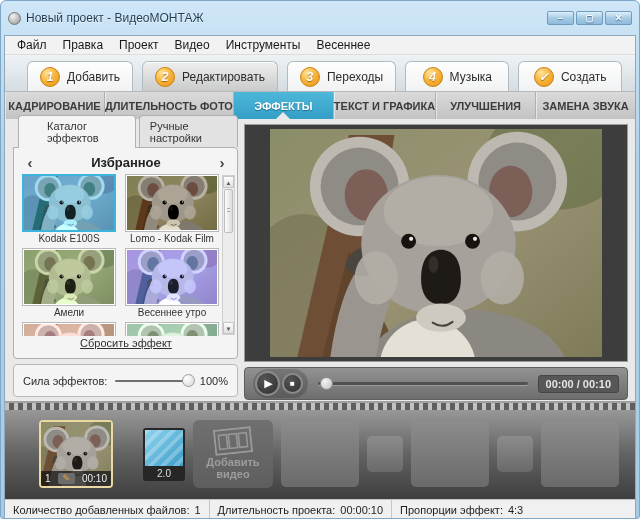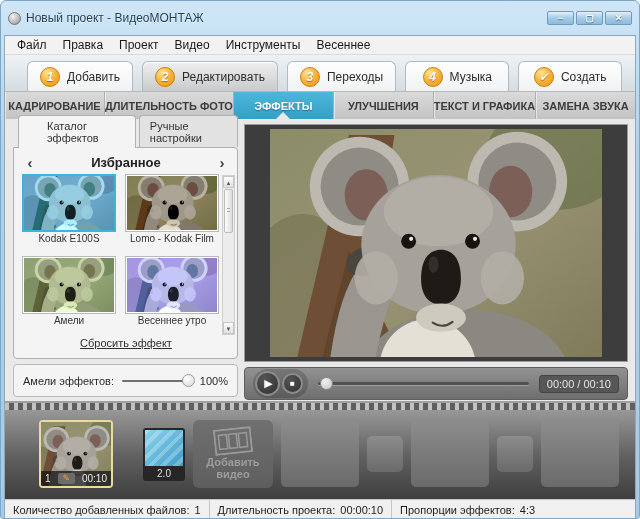--- a/index.html
+++ b/index.html
@@ -55,21 +55,21 @@
   .left-tabs { height:23px; display:flex; gap:3px; align-items:flex-end; padding-left:5px; }
   .panel-tab { border:1px solid #b0b0b0; border-bottom:none; border-radius:4px 4px 0 0;
     font-size:11px; color:#333; padding:4px 10px 3px; background:#e2e2e2; cursor:pointer; position:relative; top:0; }
   .panel-tab.active { background:#f4f4f4; z-index:2; padding-bottom:4px; margin-bottom:-1px;padding-left:28px; }
   .panel-body { height:212px; border:1px solid #b0b0b0; border-radius:0 4px 4px 4px;
     background:#f4f4f4; position:relative; padding:3px 4px 0 5px; }
   .cat-nav { height:23px; display:flex; align-items:center; }
   .cat-arrow { width:22px; text-align:center; font-size:15px; color:#444; font-weight:bold; cursor:pointer; line-height:20px; }
   .cat-title { flex:1; text-align:center; font-size:13px; font-weight:bold; color:#222; }
   .grid-viewport { height:162px; overflow:hidden; position:relative; padding-left:3px; }
-  .effects-grid { display:flex; flex-wrap:wrap; gap:11px 9px; width:200px; }
+  .effects-grid { display:flex; flex-wrap:wrap; gap:3px 9px; width:200px; }
   .tile { width:94px; cursor:pointer; }
   .thumb { width:94px; height:58px; border:1px solid #b9b9b9; background:#fff; padding:1px; }
   .thumb.selected { border:2px solid #3cb4dc; padding:0; }
   .thumb .koala { width:100%; height:100%; display:block; }
   .tile-label { height:13px; font-size:10px; color:#333; text-align:center; line-height:13px;
     white-space:nowrap; overflow:hidden; }
   .scrollbar { position:absolute; top:27px; right:2px; width:13px; height:160px;
     background:#ececec; border:1px solid #cfcfcf; display:flex; flex-direction:column; }
   .sb-btn { height:12px; font-size:6px; color:#555; text-align:center; line-height:12px;
     background:linear-gradient(#fdfdfd,#dfdfdf); border:1px solid #c6c6c6; cursor:pointer; }
@@ -99,21 +99,21 @@
     border-radius:15px; padding:2px 5px 2px 2px; }
   .pb-btn { border-radius:50%; background:radial-gradient(circle at 35% 30%, #555, #303030);
     border:2px solid #8b8b8b; color:#fff; display:flex; align-items:center; justify-content:center; cursor:pointer; }
   .pb-play { width:25px; height:25px; font-size:11px; padding-left:2px; }
   .pb-stop { width:21px; height:21px; font-size:8px; }
   .seek { flex:1; height:3px; background:#515151; border-radius:2px; position:relative;
     box-shadow:0 1px 0 rgba(255,255,255,.25); }
   .seek-handle { position:absolute; left:2px; top:-5px; width:13px; height:13px; border-radius:50%;
     background:radial-gradient(circle at 35% 30%, #f2f2f2, #c2c2c2); border:1px solid #8f8f8f; cursor:pointer; }
   .pb-time { background:#575757; border:1px solid #454545; border-radius:3px; color:#e5e5e5;
-    font-size:11px; font-weight:normal; padding:2px 7px; white-space:nowrap; }
+    font-size:11px; font-weight:bold; padding:2px 7px; white-space:nowrap; }
 
   
   .timeline { height:98px; background:linear-gradient(#a2a2a2,#626262 55%,#3e3e3e); padding-top:2px; }
   .perf { height:7px; background:repeating-linear-gradient(90deg,#c2c2c2 0 4px,#5f5f5f 4px 9px); }
   .track { height:80px; display:flex; align-items:center; gap:8px; padding:0 6px 0 34px; margin-top:4px; overflow:hidden; }
   .clip { width:74px; height:68px; border:2px solid #ebd9a4; border-radius:4px; overflow:hidden;
     position:relative; background:#222; flex:0 0 auto; cursor:pointer; }
   .clip .koala { width:100%; height:100%; display:block; }
   .clip-bar { position:absolute; left:0; right:0; bottom:0; height:15px; background:rgba(15,15,15,.72);
     display:flex; align-items:center; justify-content:space-between; padding:0 4px; }
@@ -233,22 +233,22 @@
         <div class="step-tab">
           <span class="step-badge">✓</span>
           <span class="step-label">Создать</span>
         </div>
       </div>
 
     <div class="subtabs">
         <div class="subtab">КАДРИРОВАНИЕ</div>
         <div class="subtab">ДЛИТЕЛЬНОСТЬ ФОТО</div>
         <div class="subtab active">ЭФФЕКТЫ</div>
+        <div class="subtab">ТЕКСТ И ГРАФИКА</div>
         <div class="subtab">УЛУЧШЕНИЯ</div>
-        <div class="subtab">ТЕКСТ И ГРАФИКА</div>
         <div class="subtab">ЗАМЕНА ЗВУКА</div>
       </div>
 
     <div class="main">
       <div class="left-col">
         <div class="left-tabs">
             <div class="panel-tab active">Каталог эффектов</div>
             <div class="panel-tab">Ручные настройки</div>
           </div>
         <div class="panel-body">
@@ -311,21 +311,21 @@
             <div class="sb-btn">▲</div>
             <div class="sb-thumb"></div>
             <div class="sb-space"></div>
             <div class="sb-btn">▼</div>
           </div>
           <div class="reset-row">
             <span class="reset-link">Сбросить эффект</span>
           </div>
         </div>
         <div class="strength-box">
-          <span class="strength-label">Амели эффектов:</span>
+          <span class="strength-label">Сила эффектов:</span>
           <div class="strength-track">
             <div class="strength-handle"></div>
           </div>
           <span class="strength-value">100%</span>
         </div>
       </div>
 
       <div class="right-col">
         <div class="preview">
           <div class="preview-img">
@@ -391,18 +391,18 @@
     <div class="statusbar">
         <div class="status-cell">
           <span class="s-label">Количество добавленных файлов:</span>
           <span class="s-value">1</span>
         </div>
         <div class="status-cell">
           <span class="s-label">Длительность проекта:</span>
           <span class="s-value">00:00:10</span>
         </div>
         <div class="status-cell">
-          <span class="s-label">Пропорции эффектов:</span>
+          <span class="s-label">Пропорции эффект:</span>
           <span class="s-value">4:3</span>
         </div>
       </div>
   </div>
 </div>
 
 </body></html>

